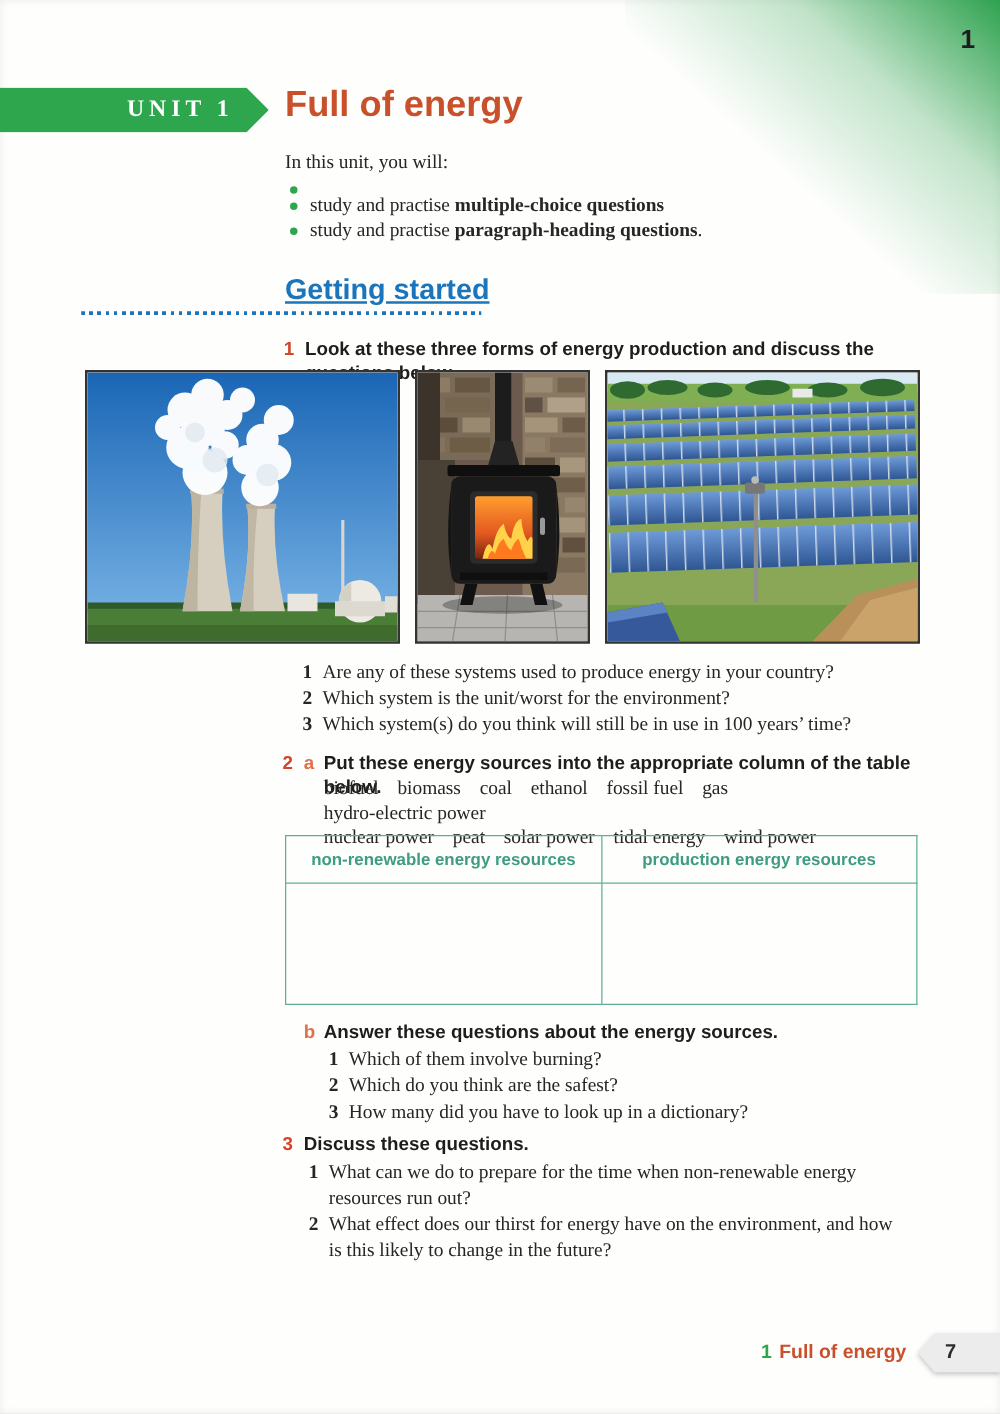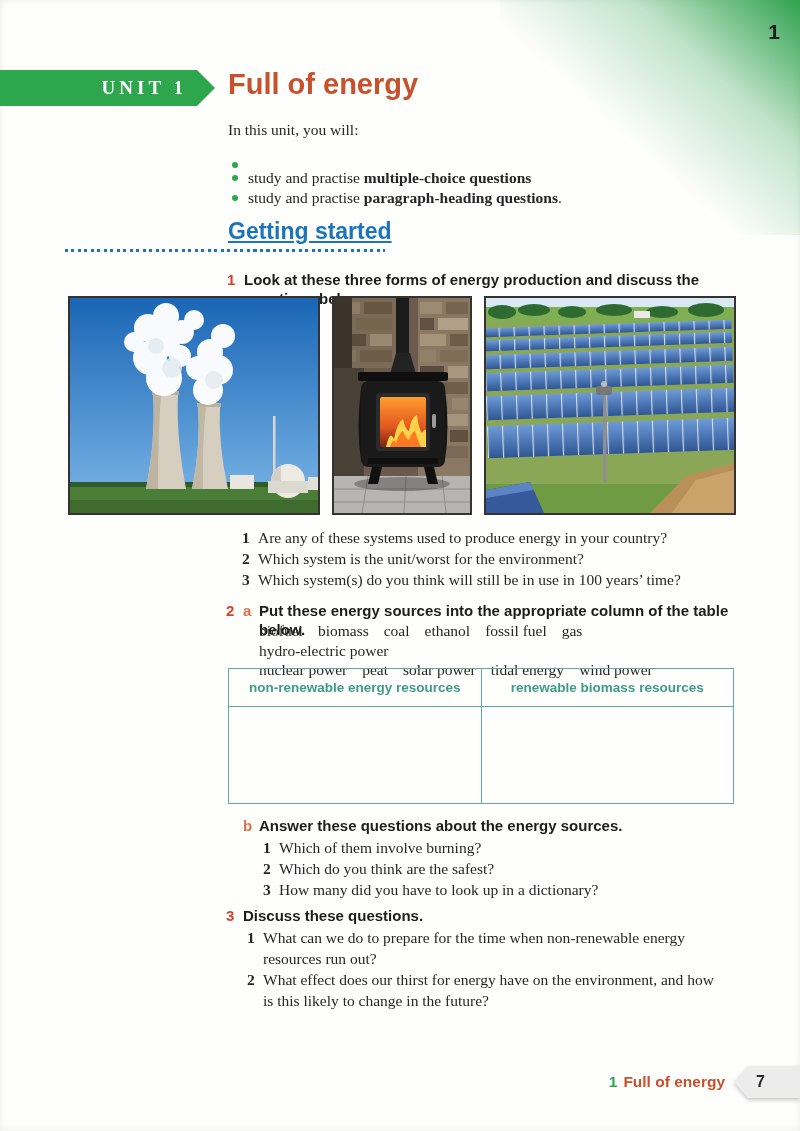--- a/index.html
+++ b/index.html
@@ -27,21 +27,21 @@
   .unit-banner span{
     color:#ffffff;font-family:"Liberation Serif", serif;font-weight:bold;
     font-size:19px;letter-spacing:4px;
   }
   .unit-title{
     position:absolute;top:68px;left:228px;
     font-family:"Liberation Sans", sans-serif;font-weight:bold;font-size:29px;color:#C8502B;
   }
   
   .intro{position:absolute;top:120px;left:228px;width:500px;font-size:15.5px;line-height:20.5px;}
-  .intro-lead{margin-bottom:14px;}
+  .intro-lead{margin-bottom:1px;}
   .bullet-row{display:flex;align-items:flex-start;}
   .bullet-dot{
     width:6px;height:6px;border-radius:50%;background:#2EA64E;flex:0 0 6px;
     margin:7px 10px 0 4px;
   }
   .b-bold{font-weight:bold;}
   
   .section-head{
     position:absolute;top:218px;left:228px;
     font-family:"Liberation Sans", sans-serif;font-weight:bold;font-size:23px;color:#1B75BC;text-decoration:underline;
@@ -330,21 +330,21 @@
 
   <div class="word-bank">
     <div class="wb-row"><span>biofuel</span><span>biomass</span><span>coal</span><span>ethanol</span><span>fossil fuel</span><span>gas</span><span>hydro-electric power</span></div>
     <div class="wb-row"><span>nuclear power</span><span>peat</span><span>solar power</span><span>tidal energy</span><span>wind power</span></div>
   </div>
 
   <table class="energy-table">
     <tbody>
         <tr>
       <th>non-renewable energy resources</th>
-      <th>renewable biomass resources</th>
+      <th>production energy resources</th>
     </tr>
     <tr>
       <td></td>
       <td></td>
     </tr>
   </tbody>
     </table>
 
   <div class="act-head" style="top:816px;left:243px;width:500px;">
     <span class="act-letter">b</span>

